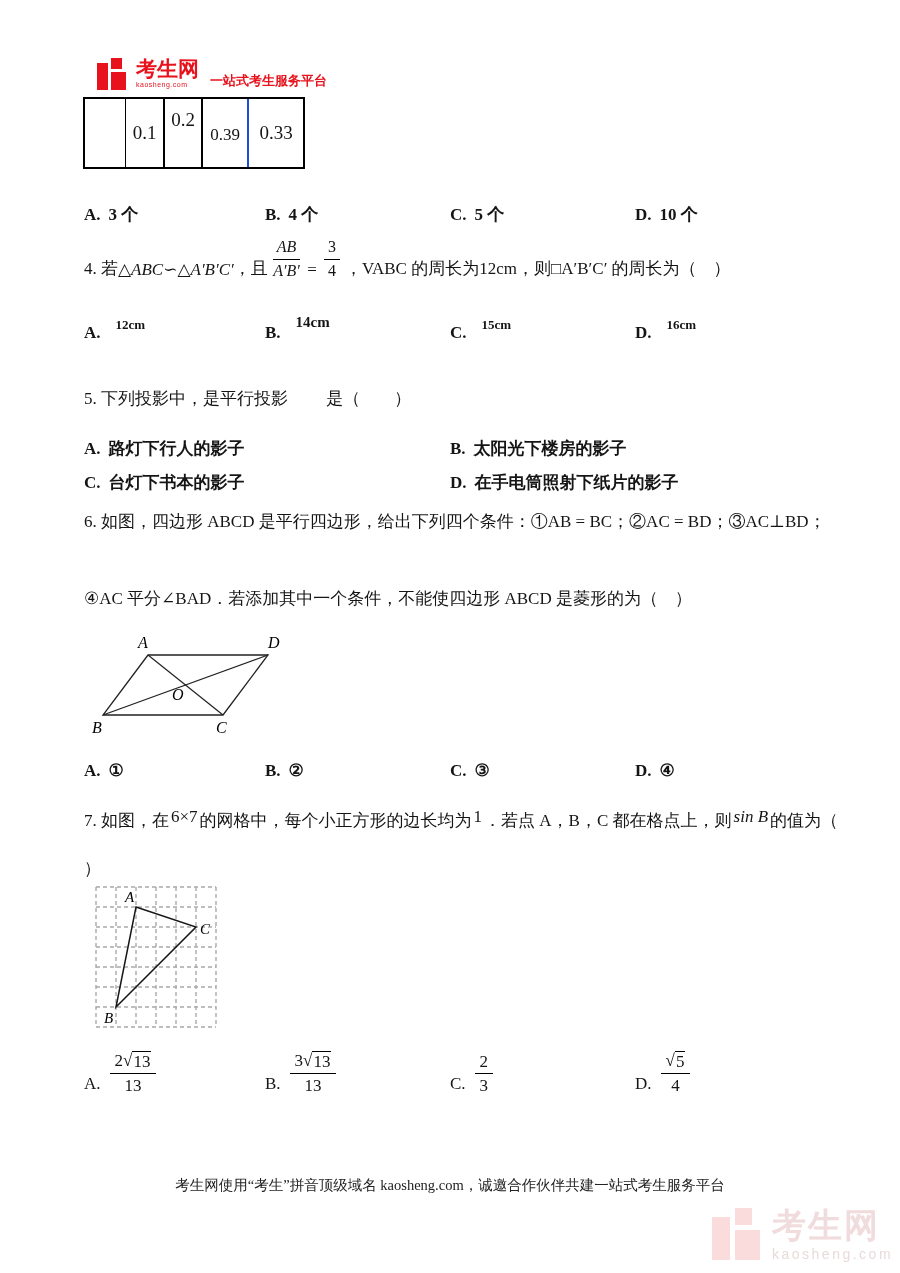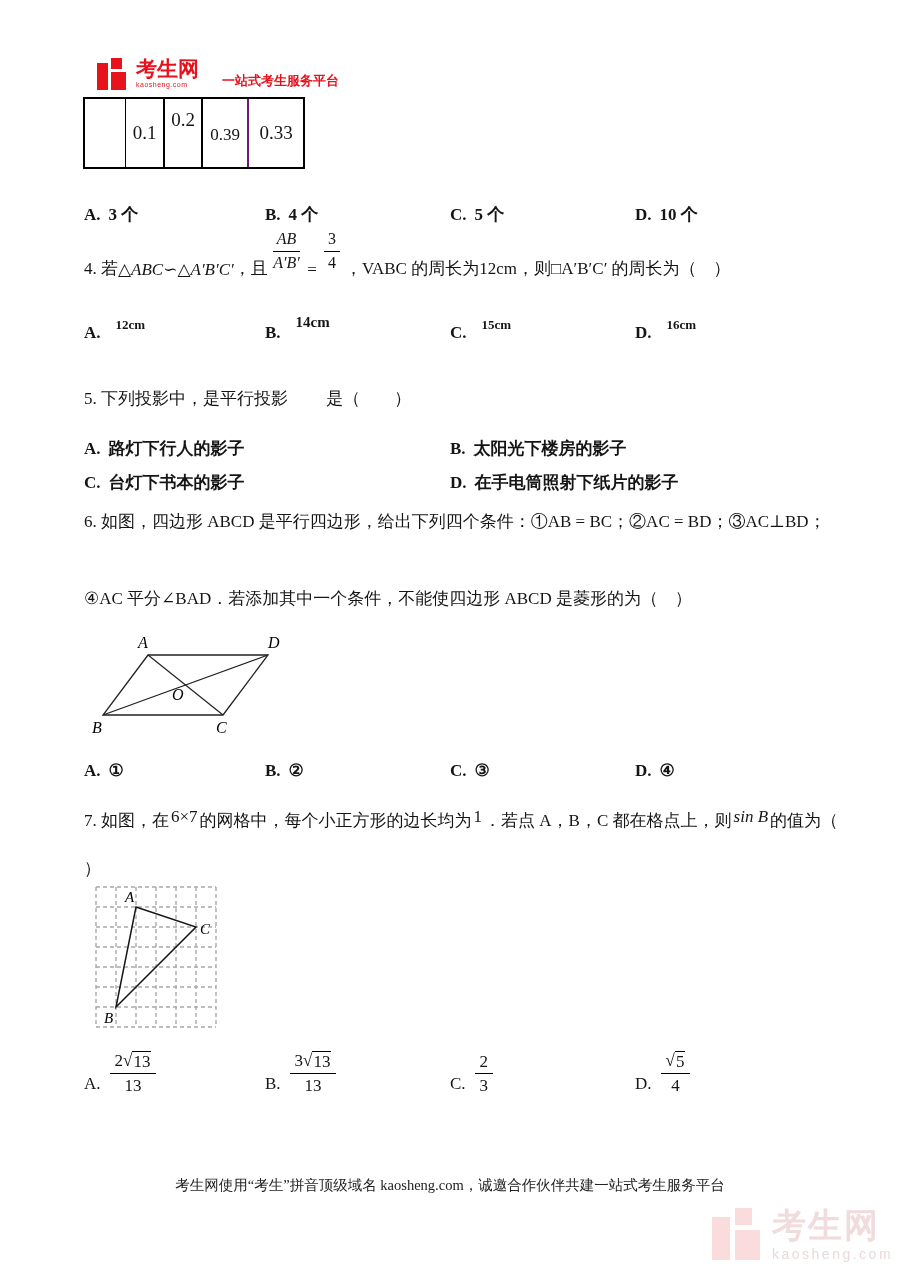--- a/index.html
+++ b/index.html
@@ -10,47 +10,47 @@
   
   .logo{position:absolute;left:97px;top:58px;display:flex;align-items:flex-start;gap:7px;}
   .logo-icon{position:relative;width:32px;height:32px;flex:0 0 auto;}
   .lb{position:absolute;background:#e8121c;}
   .lb.a{left:0;top:5px;width:11px;height:27px;}
   .lb.b{left:14px;top:0;width:11px;height:11px;}
   .lb.c{left:14px;top:14px;width:15px;height:18px;}
   .logo-text{display:flex;flex-direction:column;}
   .logo-name{color:#e8121c;font-weight:bold;font-size:21px;line-height:1;font-family:"Liberation Sans","DejaVu Sans",sans-serif;}
   .logo-domain{color:#e8121c;font-size:7px;letter-spacing:.5px;margin-top:2px;font-family:"Liberation Sans","DejaVu Sans",sans-serif;}
-  .logo-slogan{color:#e8121c;font-size:13px;font-weight:bold;margin-top:14px;margin-left:16px;
+  .logo-slogan{color:#e8121c;font-size:13px;font-weight:bold;margin-top:14px;margin-left:4px;
                font-family:"Liberation Sans","DejaVu Sans",sans-serif;}
 
   
   .qtable{position:absolute;left:83px;top:97px;display:flex;border:2px solid #000;height:68px;box-sizing:content-box;}
   .tc{border-left:1px solid #000;display:flex;align-items:center;justify-content:center;font-size:19px;}
   .tc.h{border-left:none;width:131px;font-size:18px;justify-content:flex-start;padding-left:9px;box-sizing:border-box;}
   .tc.c0{width:37px;margin-left:40px;}
   .tc.c1{width:36px;border-left:2px solid #000;border-right:1px solid #000;}
   .tc.c1 span{position:relative;top:-13px;}
   .tc.c2{width:44px;font-size:17px;}
   .tc.c2 span{position:relative;top:2px;}
-  .tc.c3{width:54px;border-left:2px solid #701a75;}
+  .tc.c3{width:54px;border-left:2px solid #1d4ed8;}
 
   
   .row4{position:absolute;left:84px;width:760px;height:24px;font-size:17px;}
   .row4 .opt{position:absolute;top:0;white-space:nowrap;font-weight:bold;}
   .opt.o1{left:0;} .opt.o2{left:181px;} .opt.o3{left:366px;} .opt.o4{left:551px;}
   .opt .lab{margin-right:8px;}
   .row2 .opt.p1{left:0;} .row2 .opt.p2{left:366px;}
 
   .it{font-style:italic;}
   .sup{position:relative;top:-4px;margin:0 2px;}
 
   
   .q4{position:absolute;left:84px;top:222px;height:58px;display:flex;align-items:flex-end;font-size:17px;white-space:nowrap;}
-  .mfrac{display:inline-flex;flex-direction:column;align-items:center;margin:8px 5px;font-size:16px;line-height:1.15;}
+  .mfrac{display:inline-flex;flex-direction:column;align-items:center;margin:0 5px;font-size:16px;line-height:1.15;}
   .mfrac .n{border-bottom:1.3px solid #000;padding:0 4px 2px;}
   .mfrac .d{padding-top:2px;}
   .q4 .eqs{margin:0 2px;font-size:17px;}
   .qv{font-size:13px;position:relative;top:-9px;margin-left:7px;}
   .qv.sm{font-size:15px;top:-11px;}
 
   
   .fig{position:absolute;}
   svg text{font-family:"Liberation Serif","DejaVu Serif",serif;font-style:italic;}
 

